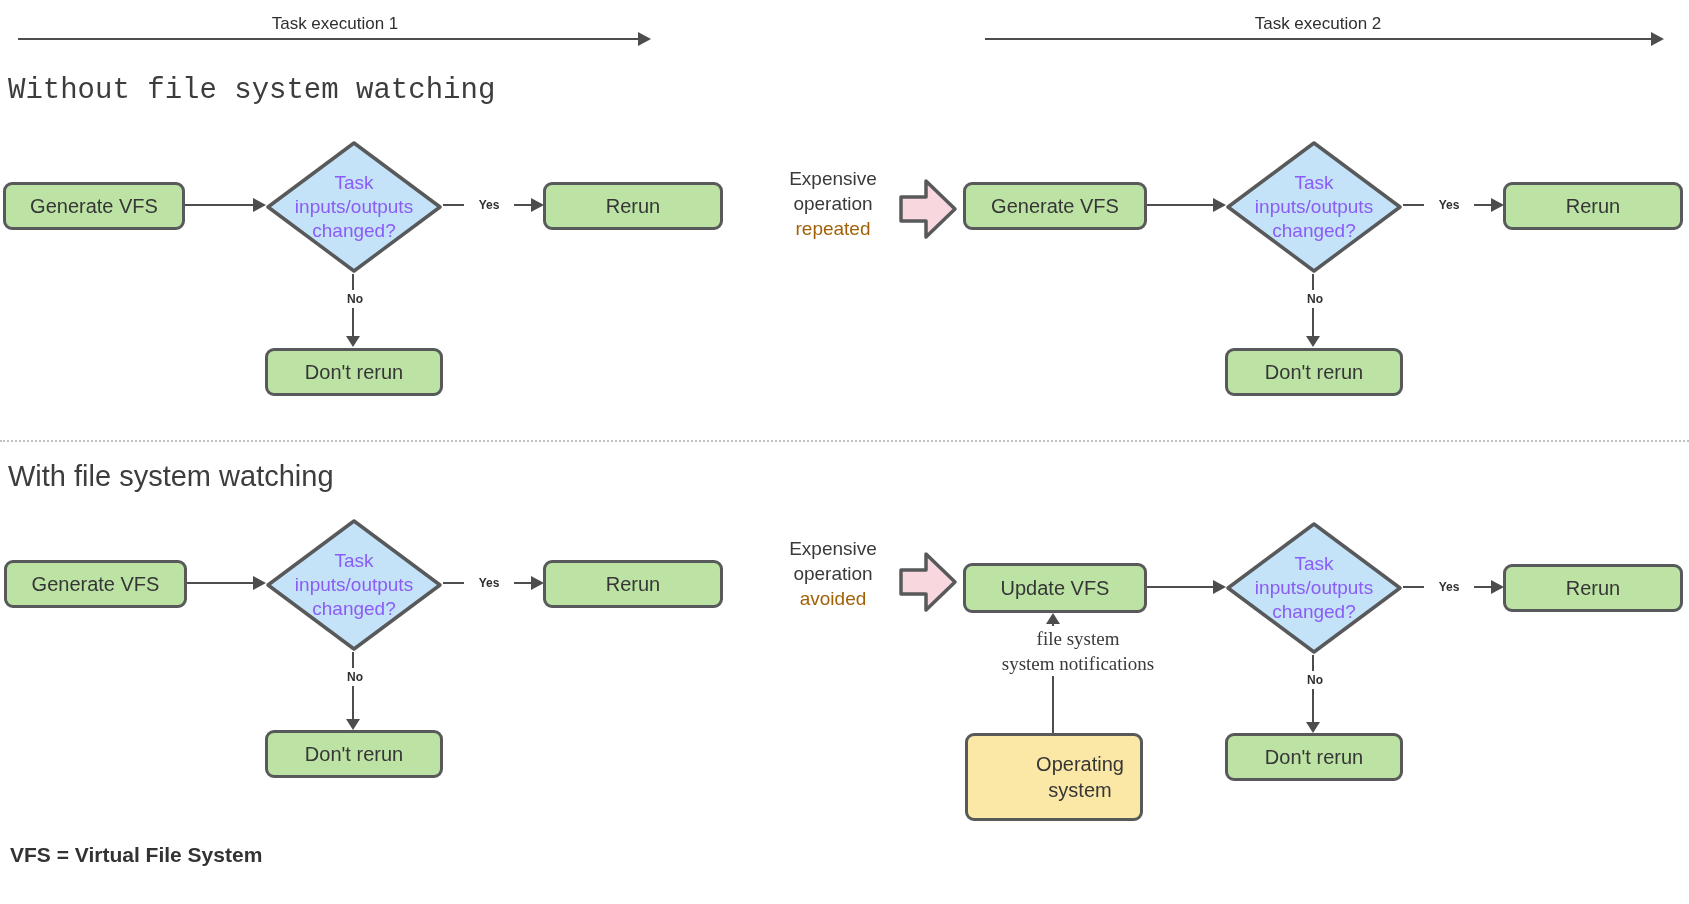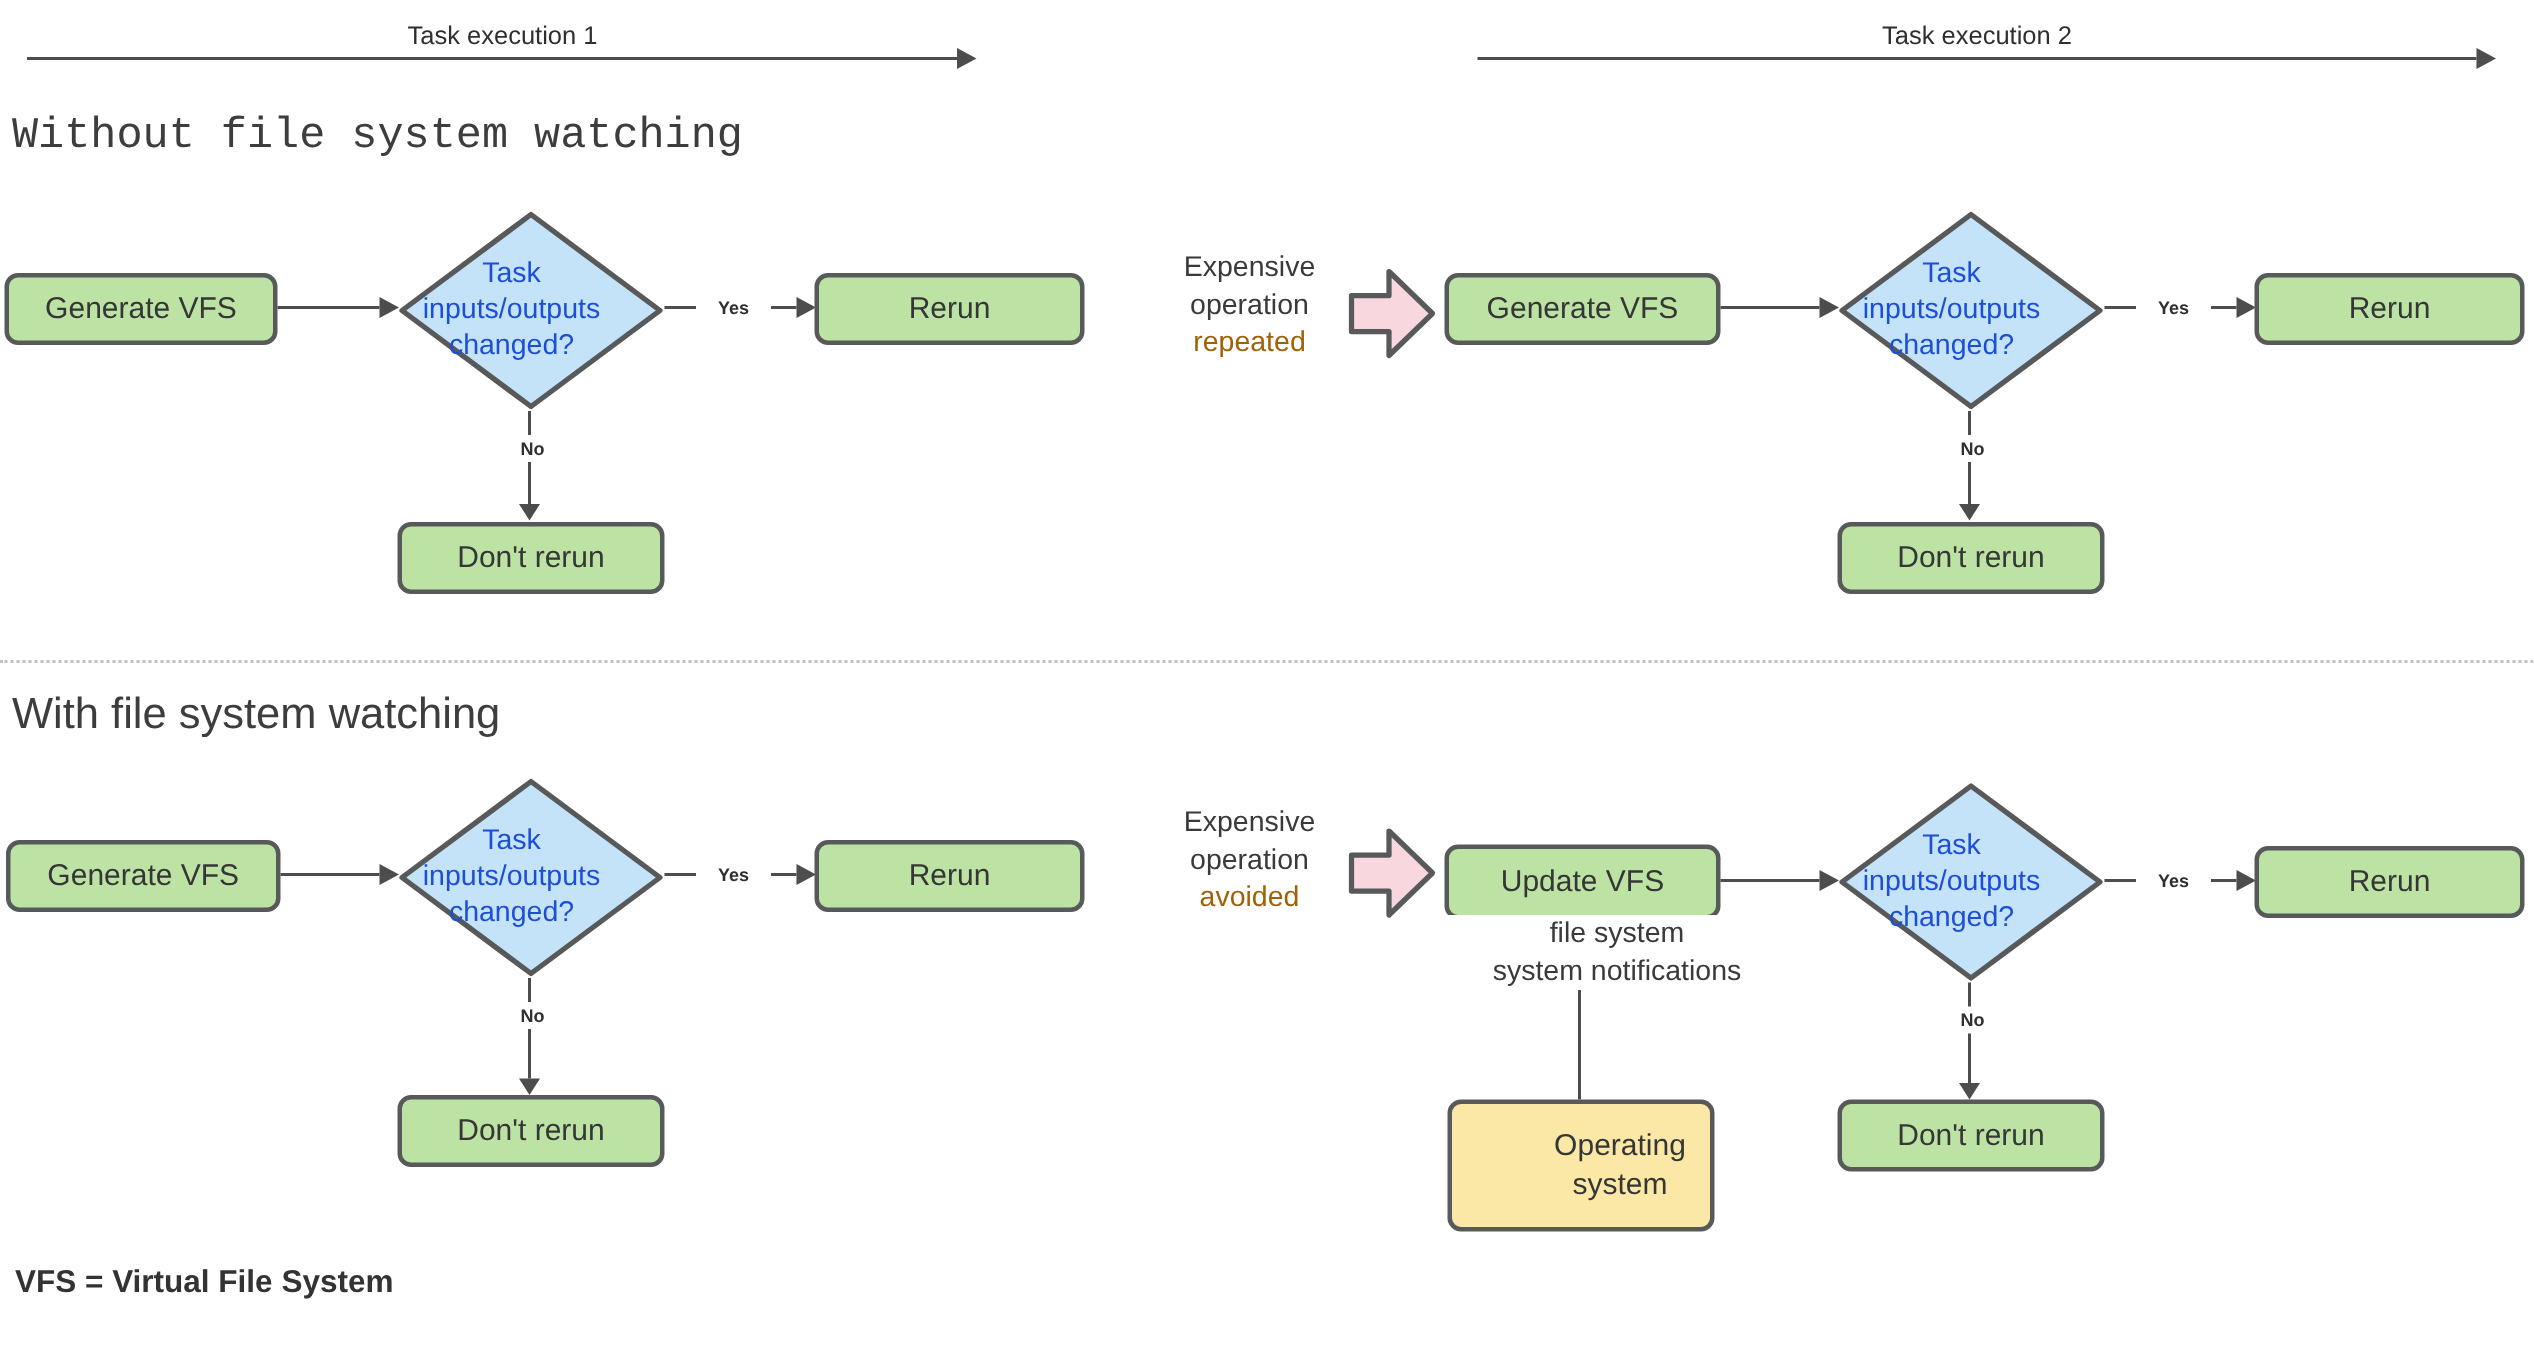--- a/index.html
+++ b/index.html
@@ -29,23 +29,23 @@
   }
   .node.green{background:var(--green);}
   .node.yellow{background:var(--yellow);justify-content:flex-end;}
   .hline{height:2px; background:var(--line);}
   .vline{width:2px; background:var(--line);}
   .edge-label{
     font-size:12px; font-weight:bold; color:#2f2f2f; text-align:center;
     background:#fff; padding:0 2px; line-height:18px;
   }
   .diamond-text{
-    position:absolute; left:1px; top:0; width:150px; height:100%;
+    position:absolute; left:14px; top:0; width:150px; height:100%;
     display:flex; align-items:center; justify-content:center; text-align:center;
-    font-size:19px; line-height:24px; color:#1d4ed8;
+    font-size:19px; line-height:24px; color:#8b5cf6;
   }
   .annotation{font-size:19px; line-height:25px; text-align:center; color:#3a3a3a;}
   .annotation .em{font-weight:normal; color:#a16207;}
   .notif{
     font-size:19px; line-height:25px; text-align:center; color:#3a3a3a;
     background:#fff;
   }
   .footnote{font-size:21px; color:#333;}
   .os-text{width:120px; font-size:20px; line-height:26px; color:#363636; text-align:center;}
 </style>
@@ -163,21 +163,21 @@
   <div class="abs head-right" style="left:1491px; top:580px;"></div>
   <div class="abs node green" style="left:1503px; top:564px; width:180px; height:48px;">Rerun</div>
 
   <div class="abs vline" style="left:1312px; top:655px; height:67px;"></div>
   <div class="abs edge-label" style="left:1294px; top:671px; width:38px;">No</div>
   <div class="abs head-down" style="left:1306px; top:722px;"></div>
   <div class="abs node green" style="left:1225px; top:733px; width:178px; height:48px;">Don't rerun</div>
 
   <div class="abs vline" style="left:1052px; top:624px; height:109px;"></div>
   <div class="abs head-up" style="left:1046px; top:613px;"></div>
-  <div class="abs notif" style="left:958px; top:610px; width:240px;">
+  <div class="abs notif" style="left:958px; top:626px; width:240px;font-family:Liberation Serif, serif;">
     <div>file system</div>
     <div>system notifications</div>
   </div>
   <div class="abs node yellow" style="left:965px; top:733px; width:178px; height:88px;">
     <div class="os-text">Operating system</div>
   </div>
 
   <div class="abs footnote" style="left:10px; top:843px;font-weight:bold;">VFS = Virtual File System</div>
 
 </div>

